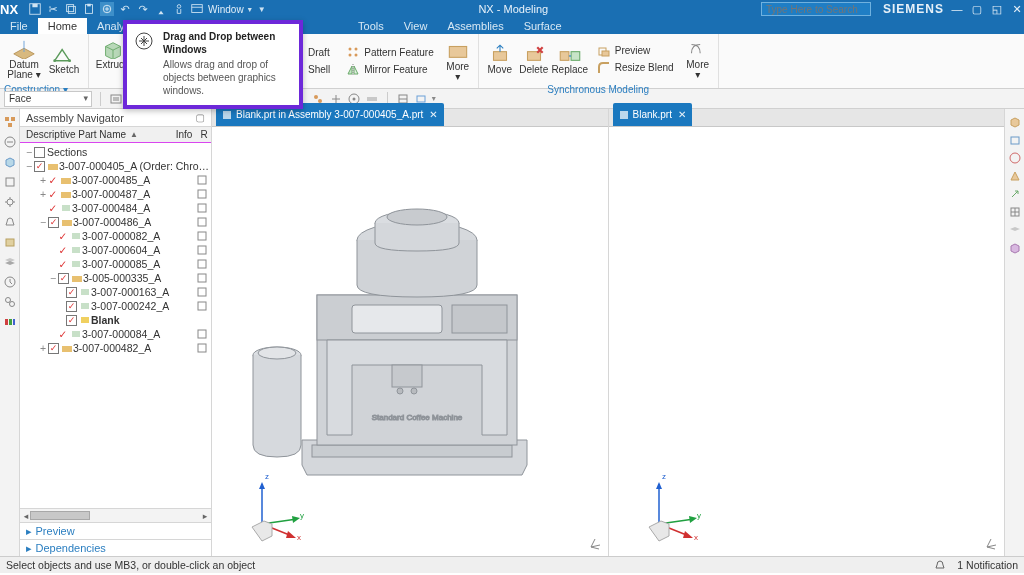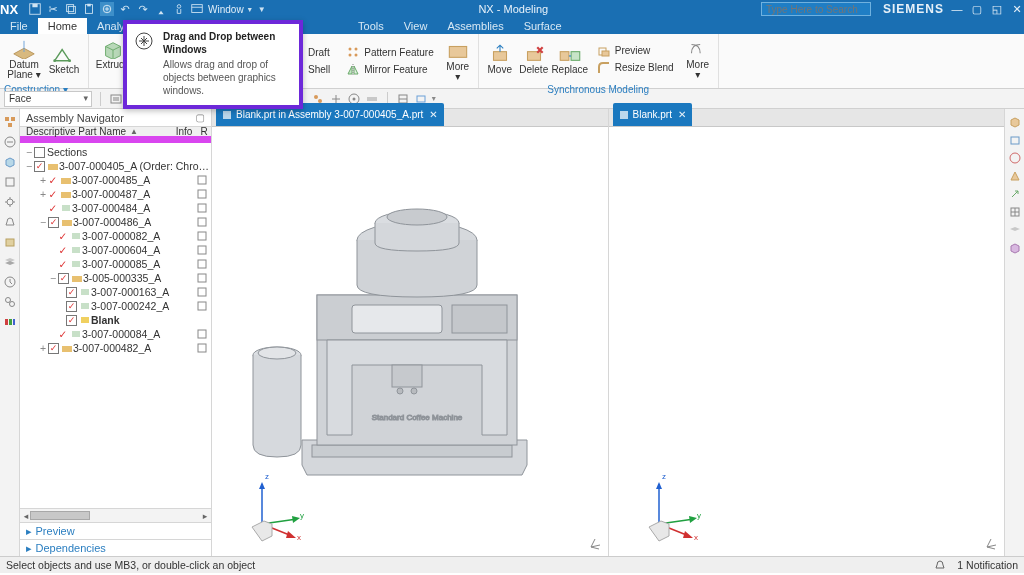--- a/index.html
+++ b/index.html
@@ -35,21 +35,21 @@
 .selectbar{height:20px;background:#f3f3f3;border-bottom:1px solid #d0d0d0;display:flex;align-items:center;gap:4px;padding:0 4px;}
 .selectbar select,.selectbar .fake-sel{height:16px;font-size:10px;border:1px solid #c8c8c8;background:#fff;padding:0 14px 0 4px;position:relative;min-width:88px;display:inline-flex;align-items:center;}
 .selectbar .fake-sel::after{content:"▾";position:absolute;right:3px;top:1px;font-size:9px;color:#666;}
 .selectbar .sep{width:1px;height:14px;background:#ccc;margin:0 4px;}
 .selectbar .tb{width:14px;height:14px;display:inline-flex;align-items:center;justify-content:center;}
 .workarea{display:flex;height:447px;position:relative;}
 .navstrip{width:20px;background:#f3f3f3;border-right:1px solid #d6d6d6;display:flex;flex-direction:column;align-items:center;gap:6px;padding-top:6px;}
 .navstrip .nic{width:14px;height:14px;}
 .asmpanel{width:192px;border-right:1px solid #d6d6d6;background:#fff;display:flex;flex-direction:column;}
 .asmpanel .phead{height:18px;border-bottom:1px solid #d6d6d6;display:flex;align-items:center;justify-content:space-between;padding:0 6px;font-size:11px;color:#444;}
-.asmpanel .colhead{height:16px;background:#f0f0f0;border-bottom:7px solid #d946ef;display:flex;align-items:center;font-size:10px;color:#333;}
+.asmpanel .colhead{height:16px;background:#f0f0f0;border-bottom:1px solid #d946ef;display:flex;align-items:center;font-size:10px;color:#333;}
 .asmpanel .colhead .c1{flex:1;padding-left:6px;display:flex;align-items:center;gap:4px;}
 .asmpanel .colhead .c2{width:26px;text-align:center;}
 .asmpanel .colhead .c3{width:14px;text-align:center;}
 .tree{flex:1;overflow:auto;font-size:10.5px;color:#333;padding:2px 0;}
 .tree .row{display:flex;align-items:center;height:14px;white-space:nowrap;}
 .tree .row .tw{width:10px;text-align:center;color:#888;}
 .tree .row .cb{width:11px;height:11px;border:1px solid #777;display:inline-flex;align-items:center;justify-content:center;font-size:9px;margin-right:2px;background:#fff;}
 .tree .row .cb.chk{color:#d33;}
 .tree .row .ck{color:#d33;margin-right:2px;width:10px;text-align:center;}
 .tree .row .nm{flex:1;overflow:hidden;text-overflow:ellipsis;}

